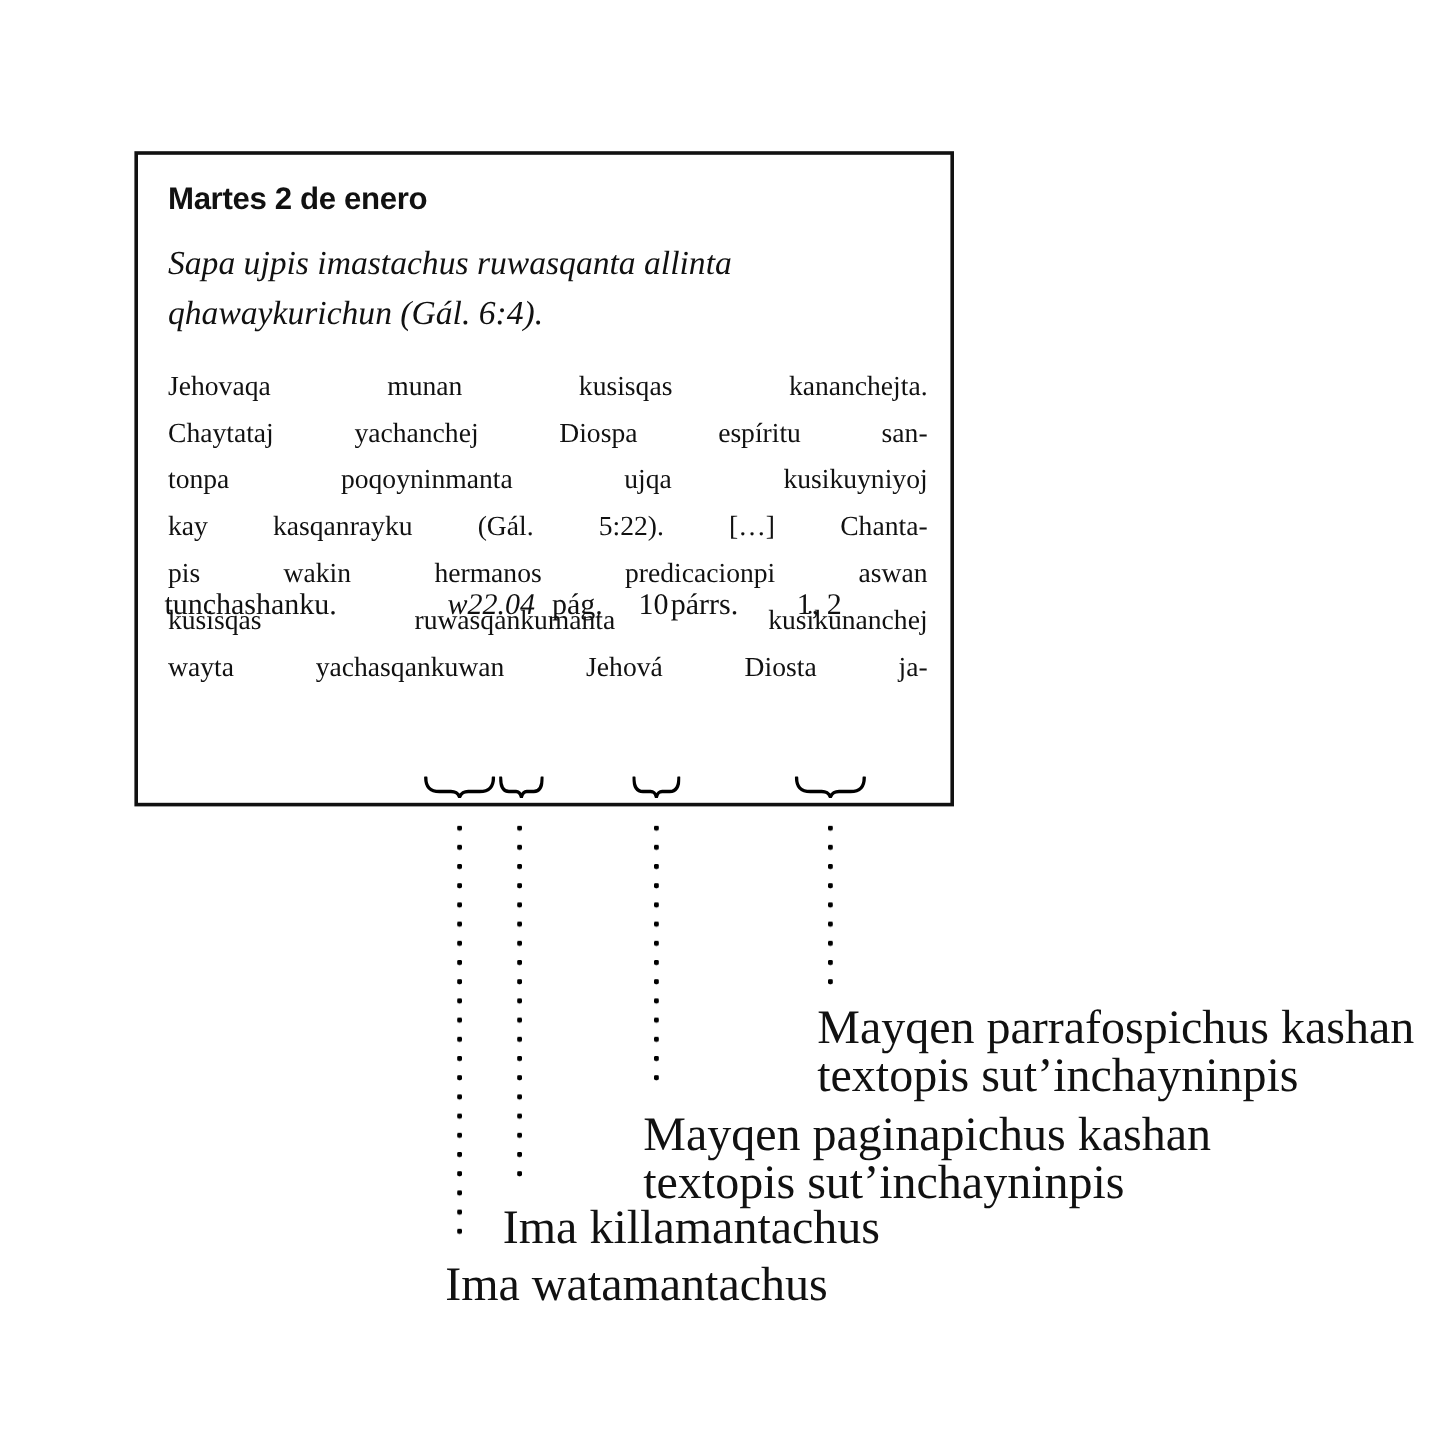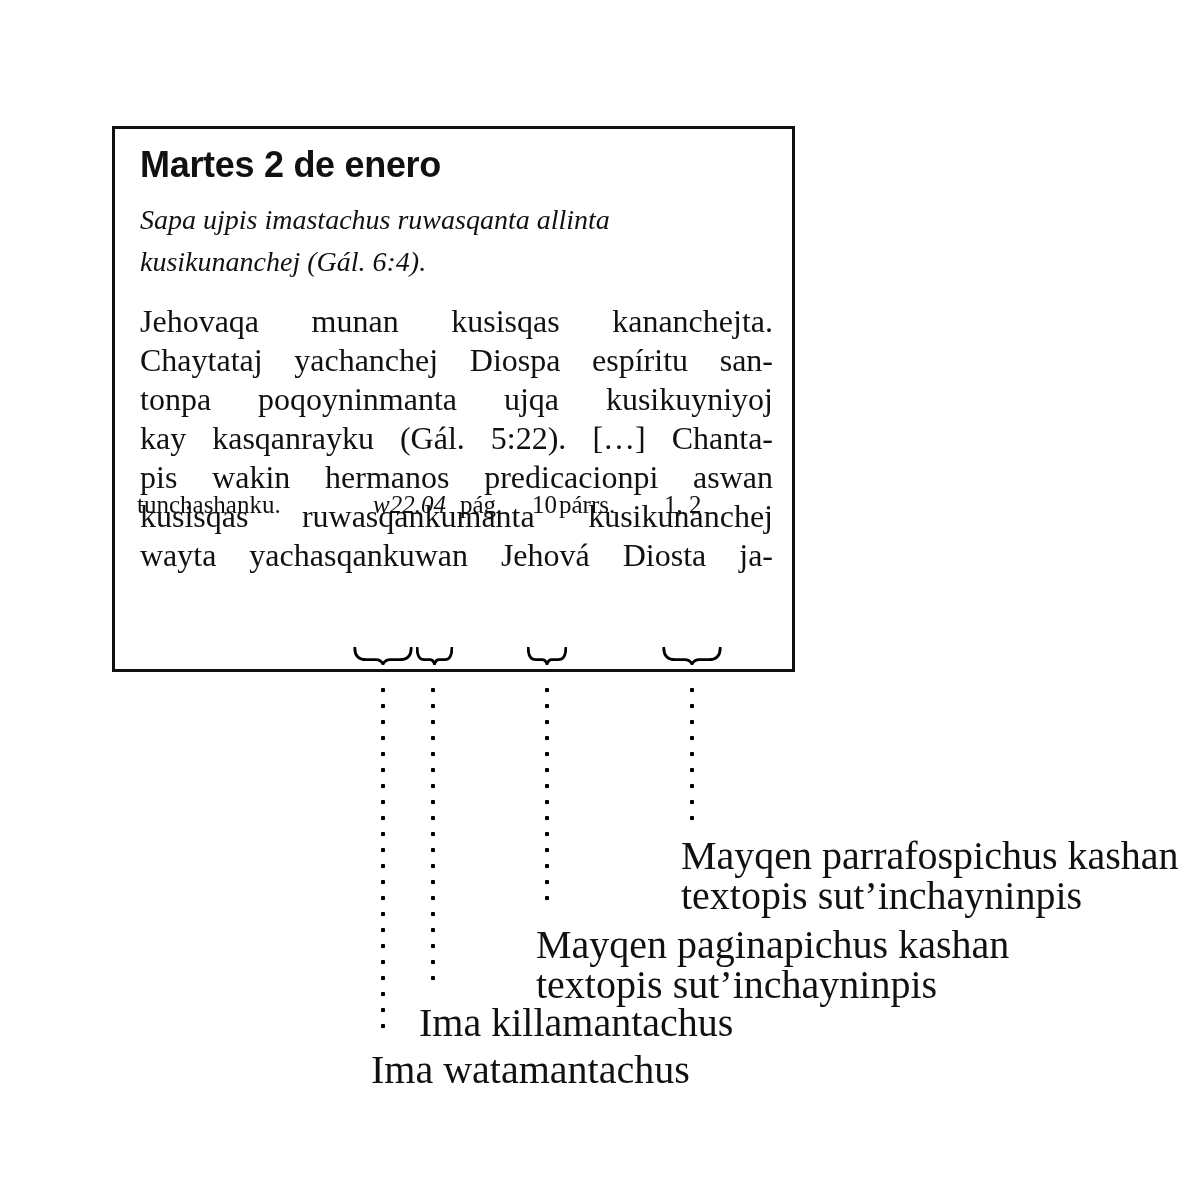--- a/index.html
+++ b/index.html
@@ -16,34 +16,34 @@
     position:absolute;
     left:112px; top:126px;
     width:677px; height:540px;
     border:3px solid #111111;
     background:#ffffff;
   }
   .card-title{
     position:absolute; left:25px; top:18px;
     font-family:"Liberation Sans", sans-serif;
     font-weight:700;
-    font-size:36px; line-height:36px;
+    font-size:26px; line-height:36px;
     letter-spacing:-0.3px;
     white-space:nowrap;
   }
   .scripture{
     position:absolute; left:25px; top:70px;
     font-style:italic;
     font-size:28px; line-height:42px;
     white-space:nowrap;
   }
   .comment{
     position:absolute; left:25px; top:173px;
     width:633px;
-    font-size:32px; line-height:39px;
+    font-size:23px; line-height:39px;
   }
   .jline{ text-align:justify; text-align-last:justify; white-space:nowrap; }
   .cite-row{ position:absolute; left:0; top:485px; width:1200px; height:39px; }
   .tok{ position:absolute; font-size:25px; line-height:39px; white-space:nowrap; }
   .tok.it{ font-style:italic; }
   .tok-prefix{ left:137px; }
   .tok-issue { left:357px;margin-left:16px; }
   .tok-pagl  { left:460px; }
   .tok-pagn  { left:532px; }
   .tok-parl  { left:559px; }
@@ -76,21 +76,21 @@
 </head>
 <body>
 
 <div id="canvas">
 
   <div class="card">
     <div class="card-title">Martes 2 de enero</div>
 
     <div class="scripture">
       <div>Sapa ujpis imastachus ruwasqanta allinta</div>
-      <div>kusikunanchej (Gál. 6:4).</div>
+      <div>qhawaykurichun (Gál. 6:4).</div>
     </div>
 
     <div class="comment">
       <div class="jline">Jehovaqa munan kusisqas kananchejta.</div>
       <div class="jline">Chaytataj yachanchej Diospa espíritu san-</div>
       <div class="jline">tonpa poqoyninmanta ujqa kusikuyniyoj</div>
       <div class="jline">kay kasqanrayku (Gál. 5:22). […] Chanta-</div>
       <div class="jline">pis wakin hermanos predicacionpi aswan</div>
       <div class="jline">kusisqas ruwasqankumanta kusikunanchej</div>
       <div class="jline">wayta yachasqankuwan Jehová Diosta ja-</div>

